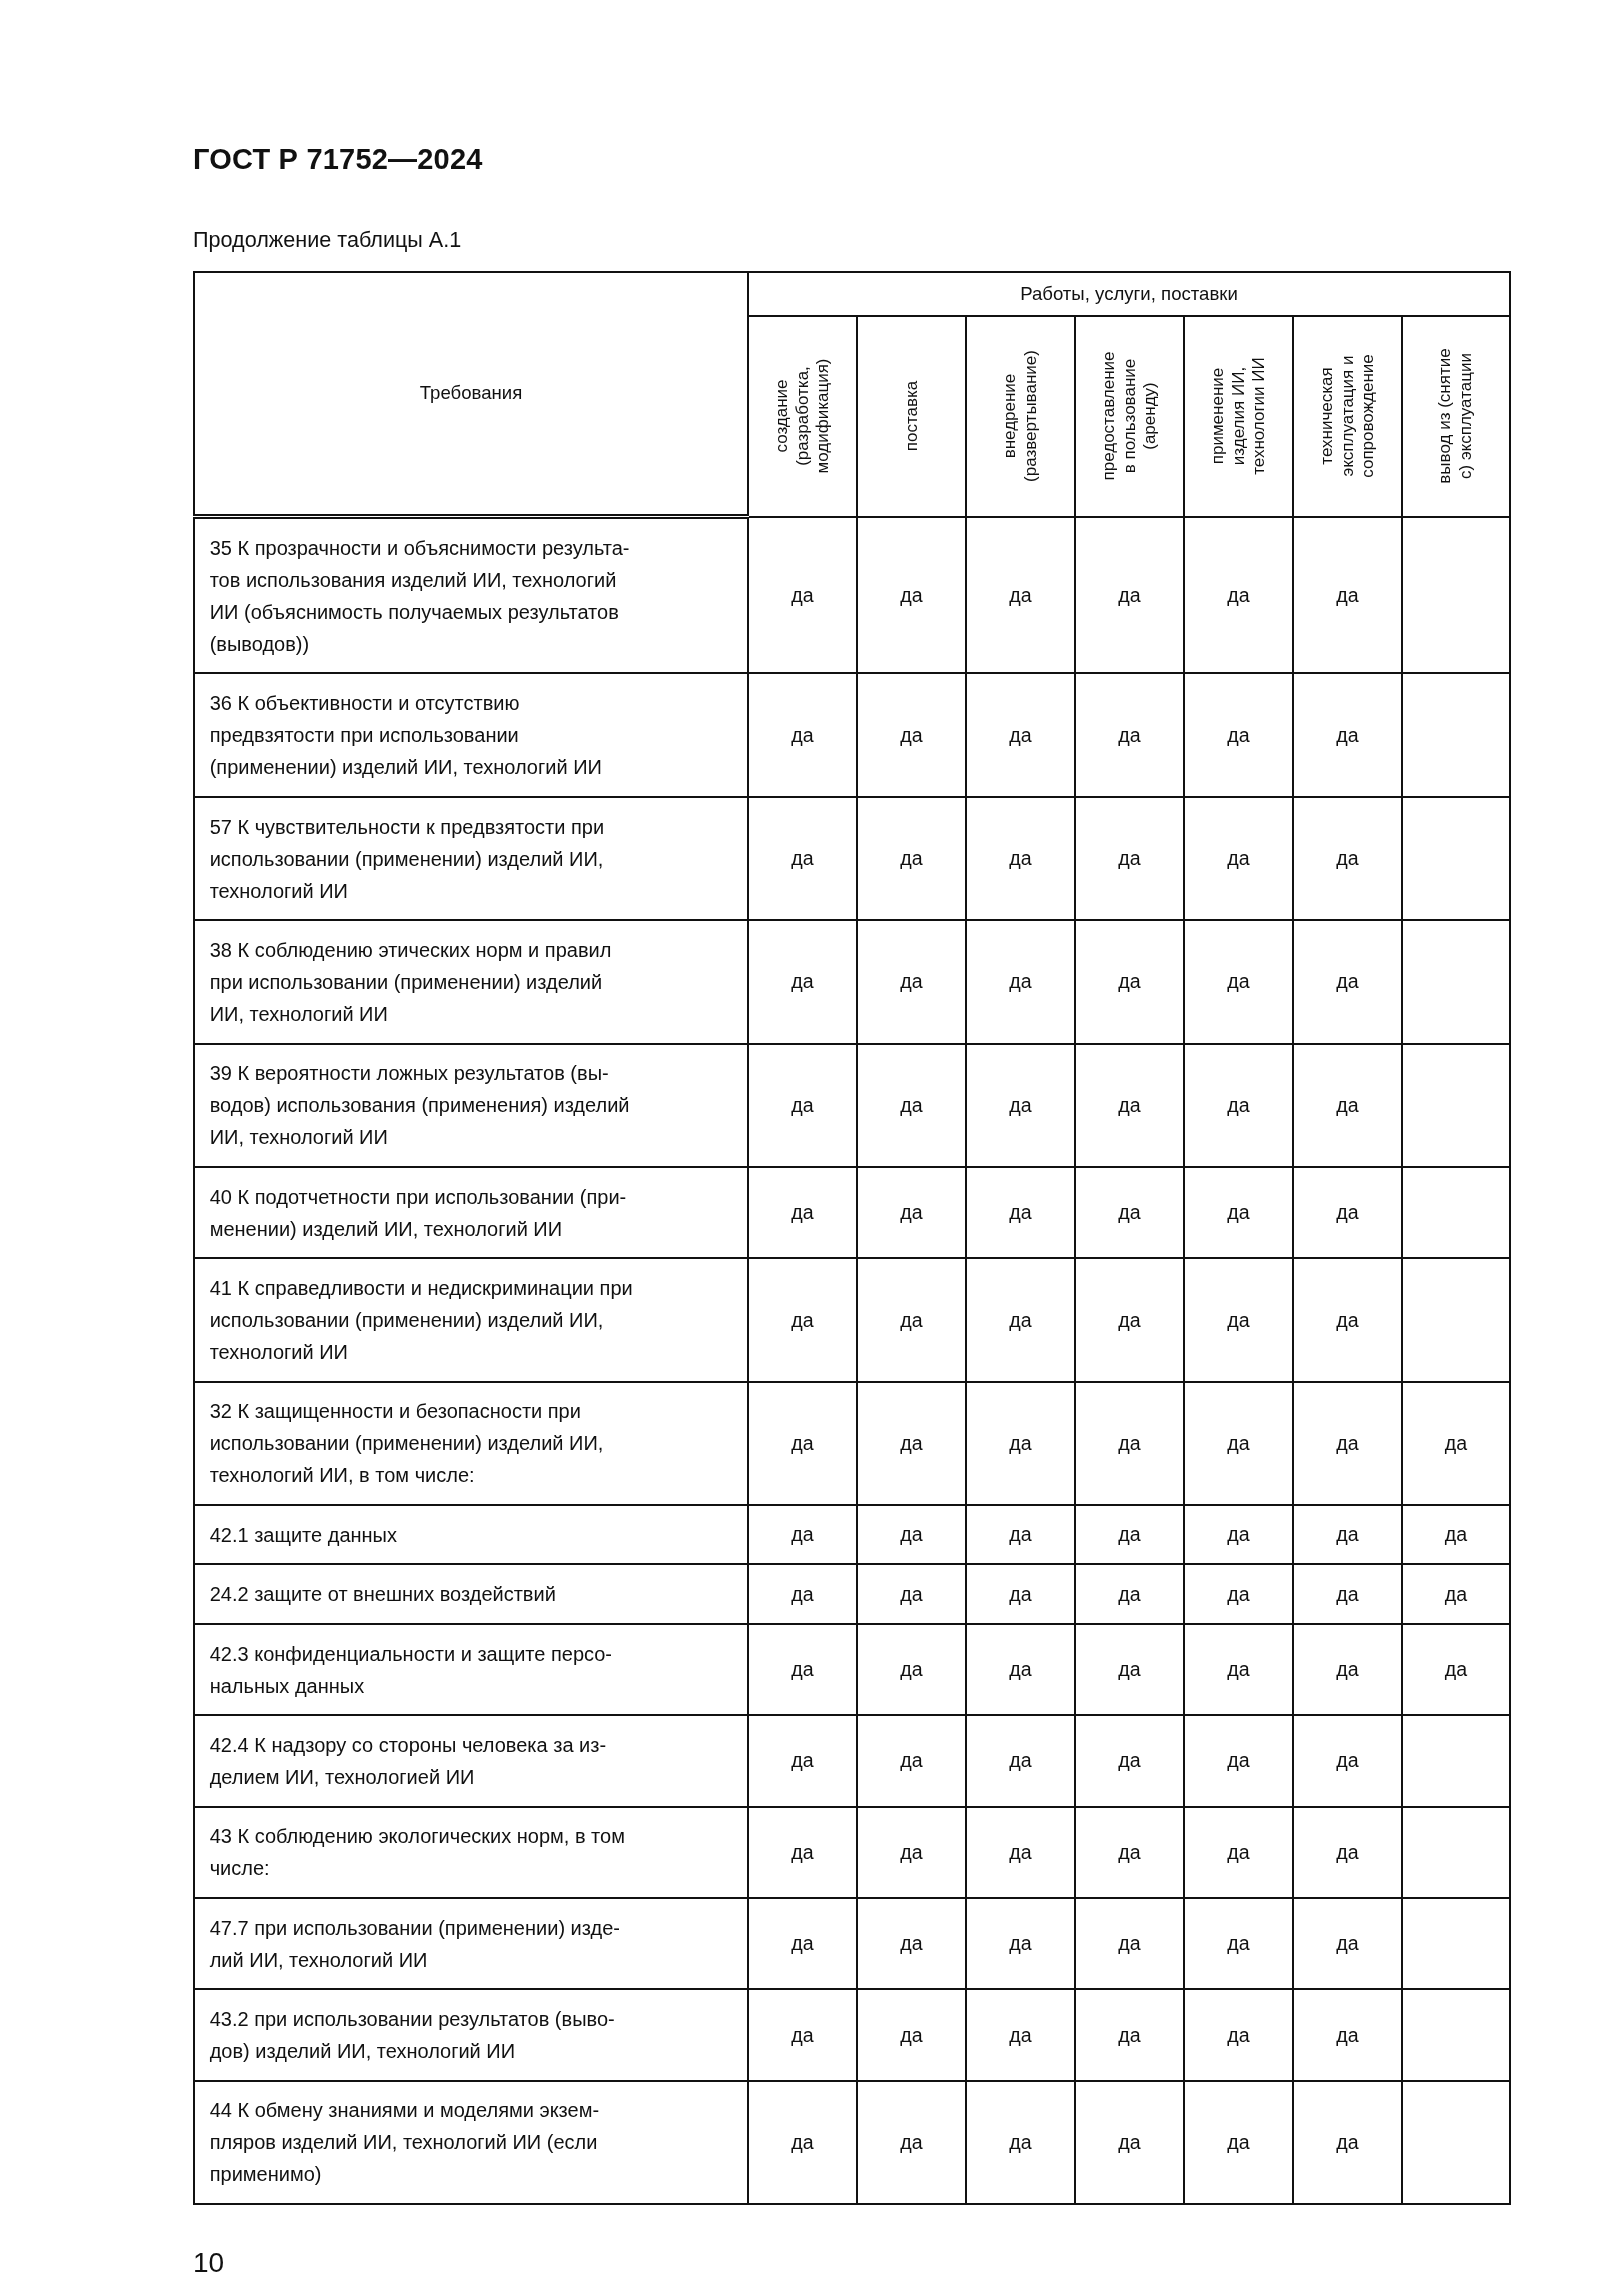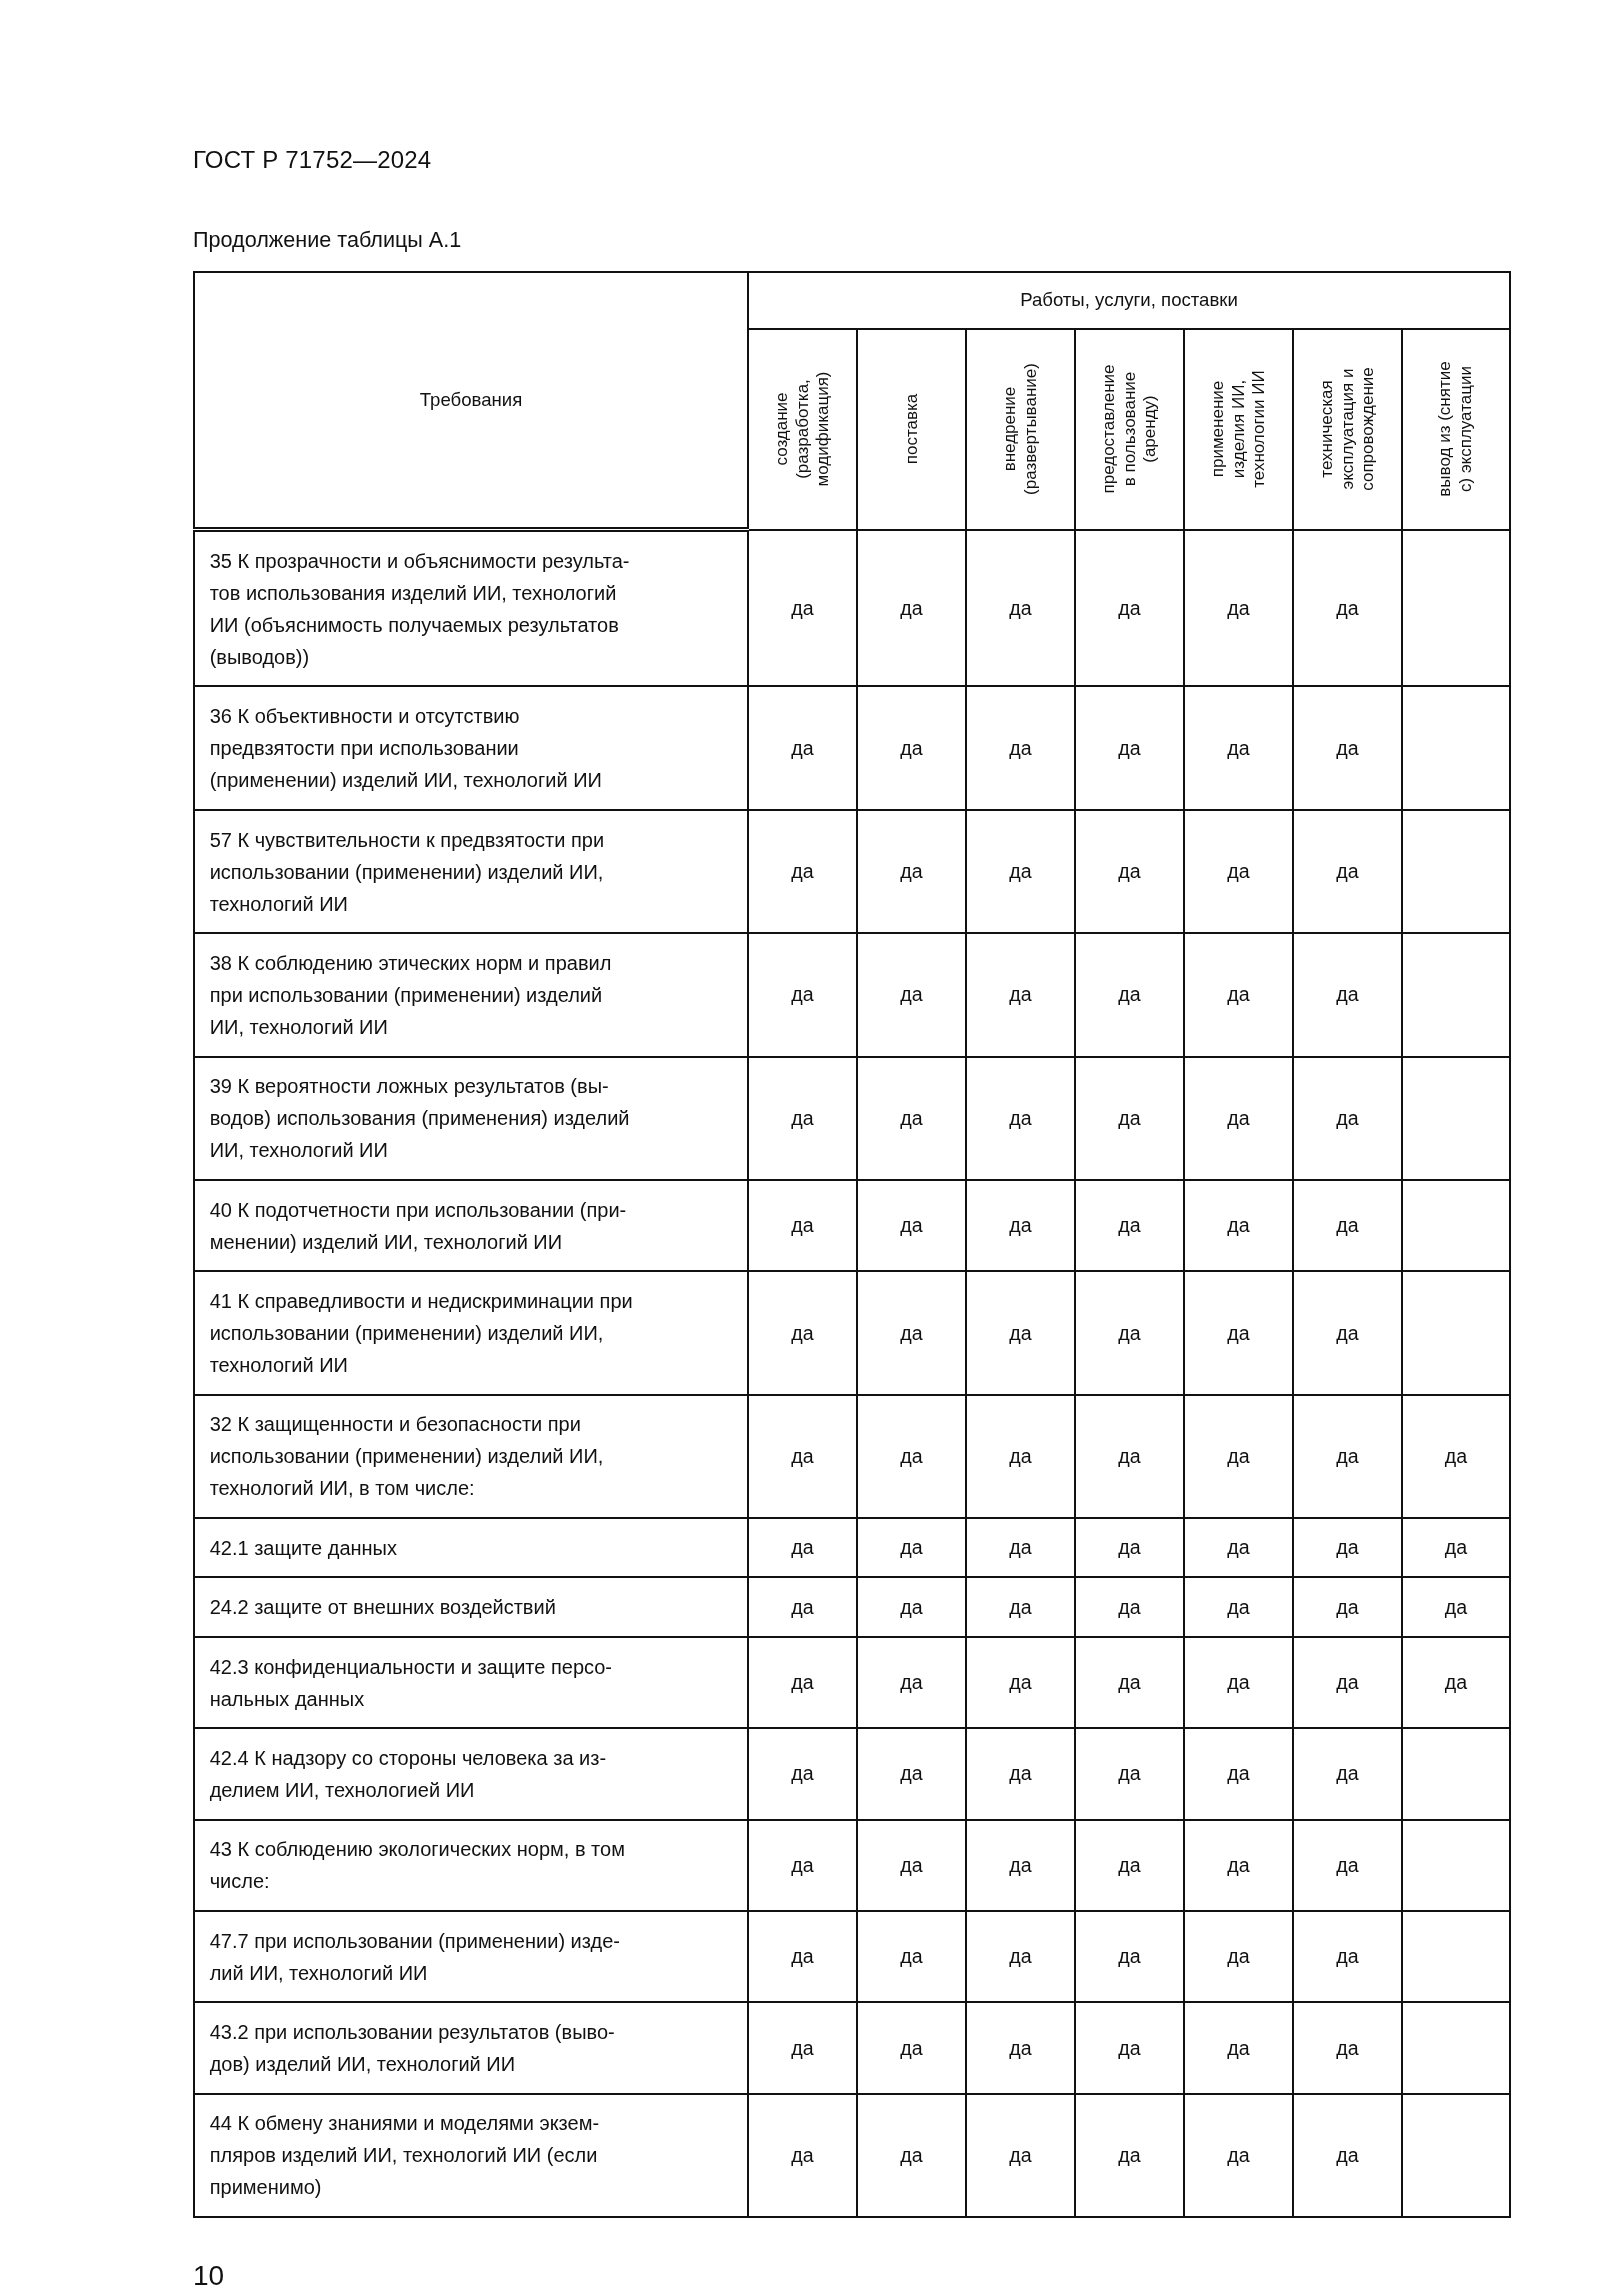--- a/index.html
+++ b/index.html
@@ -11,22 +11,22 @@
   }
   .page {
     position: relative;
     width: 1621px;
     height: 2293px;
     background: #ffffff;
     box-sizing: border-box;
     padding: 147px 0 0 193px;
   }
   .doc-code {
-    font-size: 24px;
-    font-weight: normal;
+    font-size: 29px;
+    font-weight: bold;
     line-height: 25.5px;
     letter-spacing: 0.2px;
   }
   .caption {
     margin-top: 55px;
     font-size: 21.6px;
     line-height: 23.5px;
   }
   table.t {
     margin-top: 19.6px;
@@ -40,21 +40,21 @@
     box-sizing: border-box;
     vertical-align: middle;
   }
   
   .req-h {
     text-align: center;
     font-size: 18.6px;
     border-bottom: 5.9px double #111 !important;
   }
   .grp-h {
-    height: 57px;
+    height: 44px;
     text-align: center;
     font-size: 18.6px;
   }
   td.rot {
     position: relative;
     height: 201px;
     border-bottom: 5.9px double #111;
     overflow: visible;
   }
   td.rot > span {

